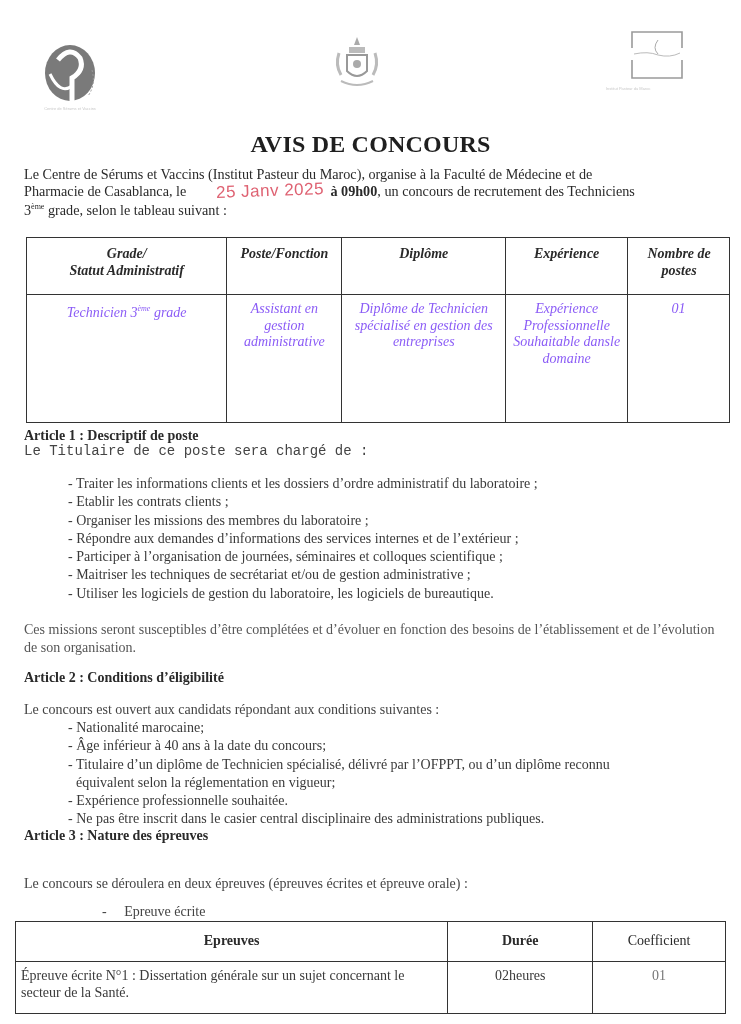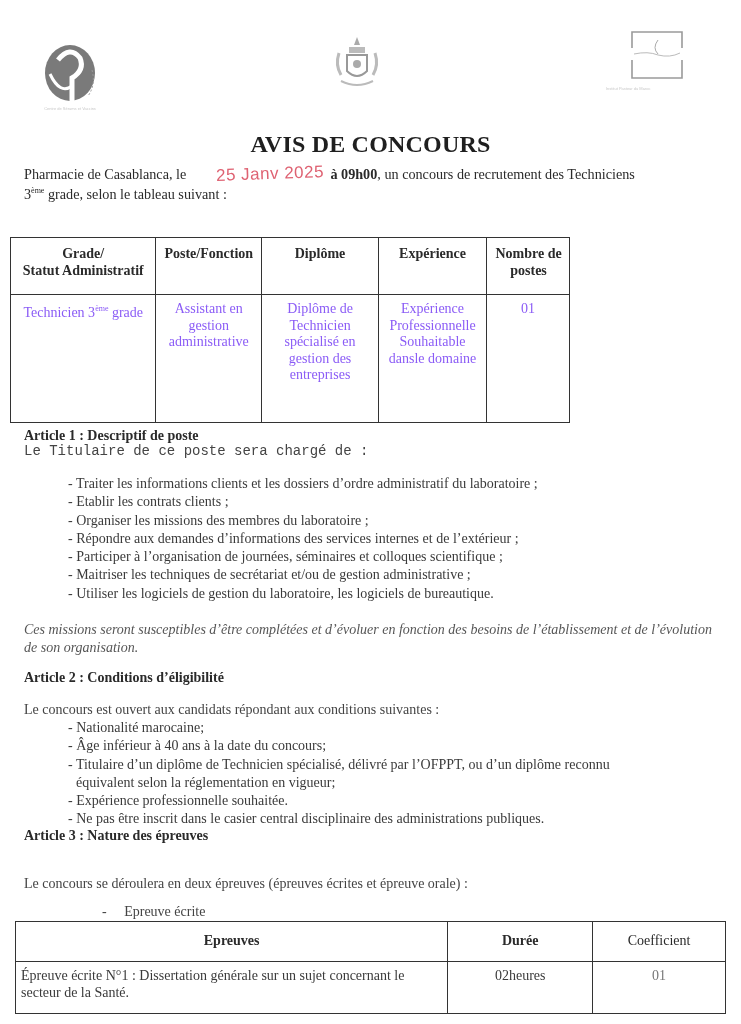--- a/index.html
+++ b/index.html
@@ -19,30 +19,30 @@
   .intro { position: absolute; left: 24px; top: 166px; width: 700px; font-size: 14.2px; line-height: 16.5px; text-align: justify; }
   .intro .line { display: block; white-space: nowrap; }
   .stamp {
     color: #d9475a; font-family: "Liberation Sans", sans-serif; font-size: 17px;
     letter-spacing: 0.5px; display: inline-block; transform: rotate(-2deg); opacity: 0.85;
     margin: 0 6px 0 30px;
   }
   sup { font-size: 8px; }
 
   table { border-collapse: collapse; position: absolute; }
-  .t1 { left: 10px; top: 237px; width: 560px; font-size: 14px; }
+  .t1 { left: 26px; top: 237px; width: 704px; font-size: 14px; font-style: italic; }
   .t1 th, .t1 td { border: 1.3px solid #333; vertical-align: top; text-align: center; padding: 3px 4px; line-height: 16.5px; }
   .t1 th { font-weight: bold; height: 45px; padding-top: 8px; }
   .t1 td { height: 118px; padding-top: 6px; color: #8b5cf6; }
 
   .article-head { position: absolute; left: 24px; font-weight: bold; font-size: 14px; color: #2a2a2a; }
   .para { position: absolute; left: 24px; font-size: 14px; color: #444; }
   .bullets { position: absolute; left: 68px; font-size: 14px; color: #3a3a3a; line-height: 18.3px; margin: 0; padding: 0; list-style: none; }
   .bullets li { white-space: nowrap; }
-  .italic-note { position: absolute; left: 24px; width: 700px; font-style: italic; font-size: 14px; color: #555; line-height: 18px; }
+  .italic-note { position: absolute; left: 24px; width: 700px; font-size: 14px; color: #555; line-height: 18px; }
 
   .t2 { left: 15px; top: 921px; width: 711px; font-size: 14px; border-radius: 21px; }
   .t2 th, .t2 td { border: 1.3px solid #333; padding: 3px 5px; line-height: 16.5px; }
   .t2 th { height: 33px; text-align: center; font-weight: bold; }
   .t2 th.light { font-weight: normal; }
   .t2 td { height: 42px; vertical-align: top; padding-top: 6px; color: #3a3a3a; }
 </style>
 </head>
 <body>
 
@@ -74,20 +74,21 @@
     <path d="M4 30 L4 48 L54 48 L54 30" stroke="#9a9a9a" stroke-width="1.6" fill="none"></path>
     <path d="M30 10 Q24 18 30 24" stroke="#aaa" stroke-width="1" fill="none"></path>
     <path d="M6 24 Q20 21 30 25 Q42 28 52 23" stroke="#bbb" stroke-width="1" fill="none"></path>
   </svg>
 </div>
 <div class="logo-caption" style="left:606px; top:86px; width:100px; text-align:left;">Institut Pasteur du Maroc</div>
 
 <div class="title">AVIS DE CONCOURS</div>
 
 <div class="intro">
+  <span class="line">Le Centre de Sérums et Vaccins (Institut Pasteur du Maroc), organise à la Faculté de Médecine et de</span>
   <span class="line">
     <span>Pharmacie de Casablanca, le</span><span class="stamp">25 Janv 2025</span><b>à 09h00</b><span>, un concours de recrutement des Techniciens</span>
   </span>
   <span class="line">
     <span>3</span><sup>ème</sup><span> grade, selon le tableau suivant :</span>
   </span>
 </div>
 
 <table class="t1">
   <colgroup>

